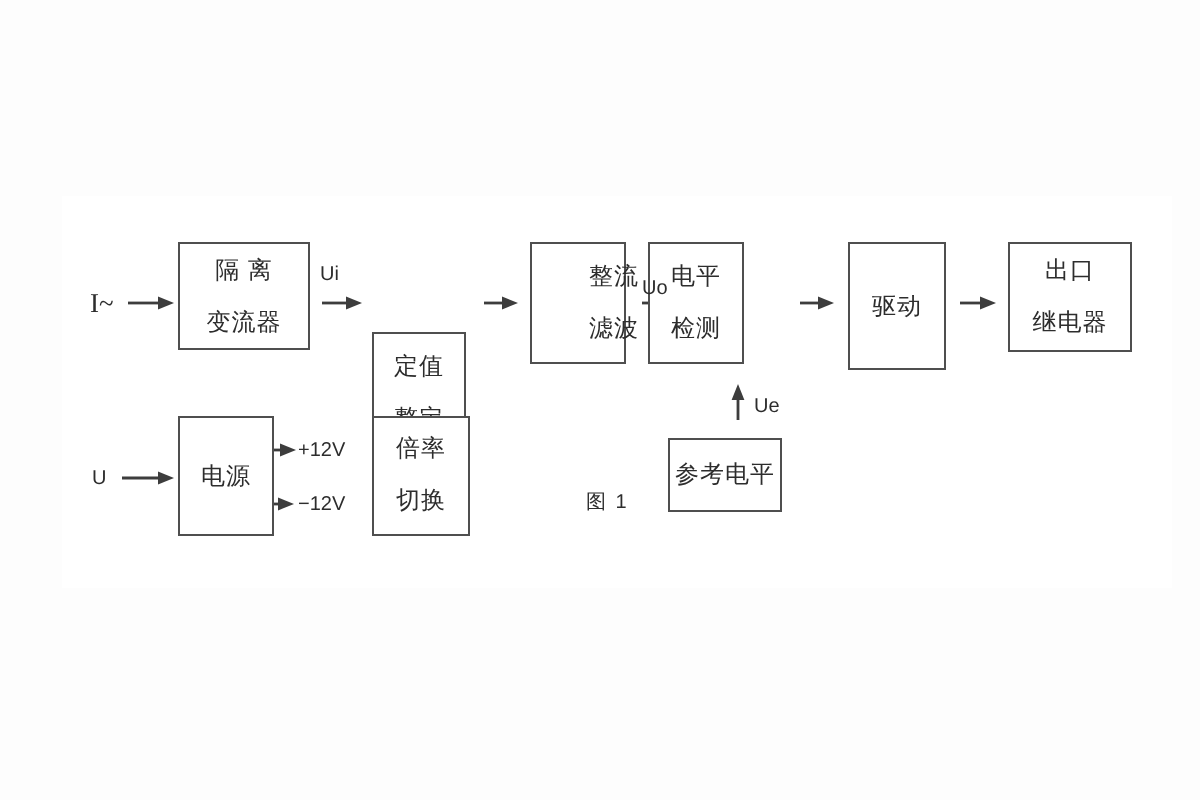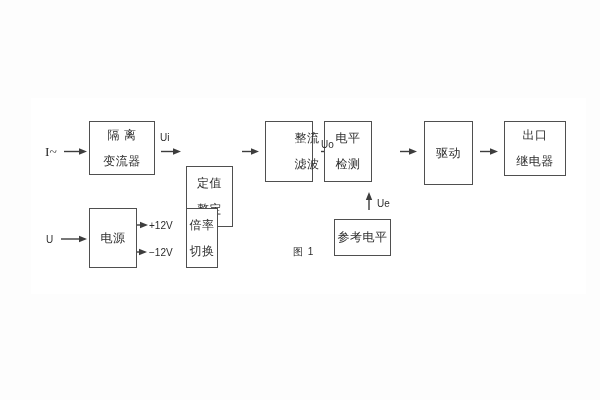--- a/index.html
+++ b/index.html
@@ -118,21 +118,21 @@
     <span>驱动</span>
   </div>
   <div class="block" style="left:504px;top:121px;width:62px;height:55px;">
     <span>出口</span>
     <span>继电器</span>
   </div>
 
   <div class="block" style="left:89px;top:208px;width:48px;height:60px;">
     <span>电源</span>
   </div>
-  <div class="block" style="left:186px;top:208px;width:32px;height:60px;">
+  <div class="block" style="left:186px;top:208px;width:49px;height:60px;font-family:Liberation Mono, monospace;">
     <span>倍率</span>
     <span>切换</span>
   </div>
   <div class="block" style="left:334px;top:219px;width:57px;height:37px;">
     <span>参考电平</span>
   </div>
 
   <span class="lbl serif" style="left:45px;top:145px;">I~</span>
   <span class="lbl" style="left:160px;top:131px;">Ui</span>
   <span class="lbl" style="left:321px;top:138px;">Uo</span>

